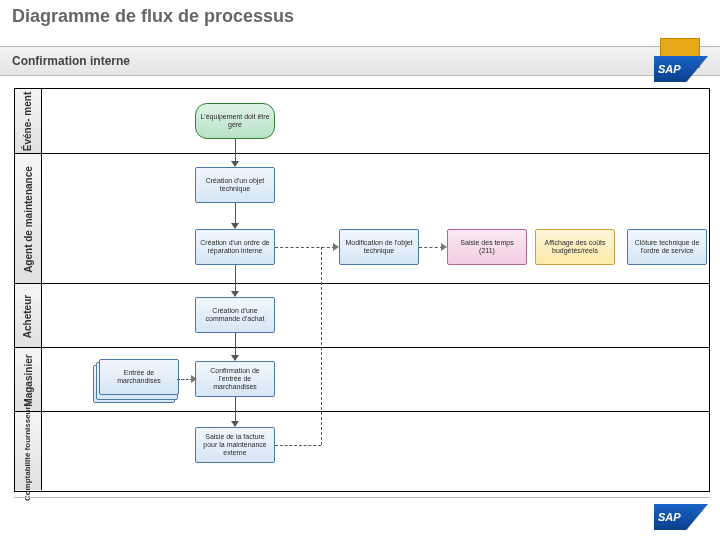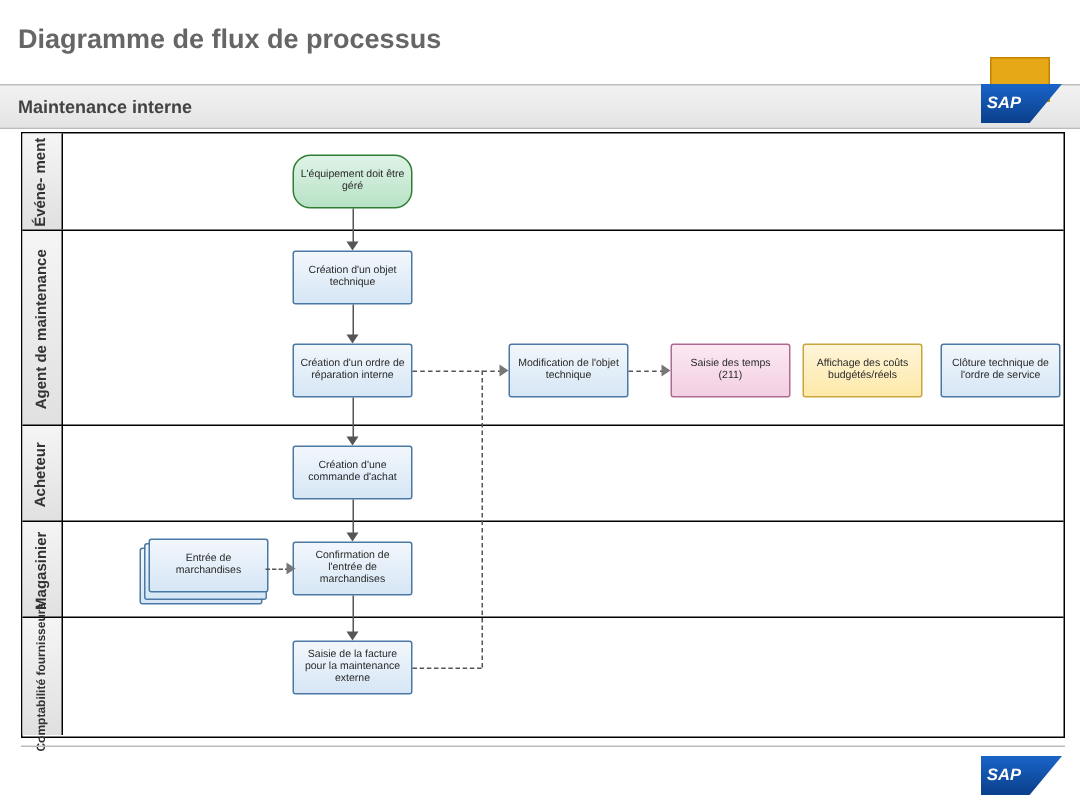--- a/index.html
+++ b/index.html
@@ -1,17 +1,17 @@
 <!DOCTYPE html>
 <html><head>
 <meta charset="utf-8">
 <style>
 html,body{margin:0;padding:0;font-family:Arial,Helvetica,sans-serif;background:#fff;color:#333}
 .slide{width:720px;height:540px;position:relative;overflow:hidden;background:#fff}
-.title-area{height:40px;padding:16px 10px 0 12px;border-bottom:0}
+.title-area{height:40px;padding:6px 10px 0 12px;border-bottom:0}
 .title{font-size:18px;font-weight:700;color:#666}
 .subtitle-band{height:28px;background:linear-gradient(#f2f2f2,#e4e4e4);border-top:1px solid #bbb;border-bottom:1px solid #bbb;display:flex;align-items:center;padding-left:12px;font-size:12px;font-weight:700;color:#444}
 .corner-badge{position:absolute;top:38px;right:20px;width:38px;height:28px;background:#e6a817;border:1px solid #c58300}
 .sap-logo{position:absolute;right:12px;width:54px;height:26px}
 .sap-logo .tile{position:absolute;inset:0;background:linear-gradient(180deg,#1a64c8 0%,#0a3f8a 100%);clip-path:polygon(0 0,100% 0,60% 100%,0 100%);display:flex;align-items:center;justify-content:flex-start;color:#fff;font-weight:700;font-size:11px;padding-left:4px;font-style:italic}
 .sap-logo.top{top:56px}
 .sap-logo.bottom{bottom:10px}
 .diagram{position:absolute;left:14px;right:10px;top:88px;bottom:48px;border:1px solid #000}
 .lane{position:absolute;left:0;right:0;border-top:1px solid #000}
 .lane:first-child{border-top:none}
@@ -37,21 +37,21 @@
 .footer-line{position:absolute;left:14px;right:10px;height:1px;background:#bbb;bottom:42px}
 </style>
 </head>
 <body>
 
 <div class="slide">
   <div class="title-area">
     <div class="title">Diagramme de flux de processus</div>
   </div>
   <div class="subtitle-band">
-    <span>Maintenance interne</span>
+    <span>Confirmation interne</span>
   </div>
   <div class="corner-badge"></div>
   <div class="sap-logo top">
       <div class="tile">SAP</div>
     </div>
 
   <div class="diagram">
 
     <div class="lane" style="top:0;height:64px">
       <div class="lane-label">

